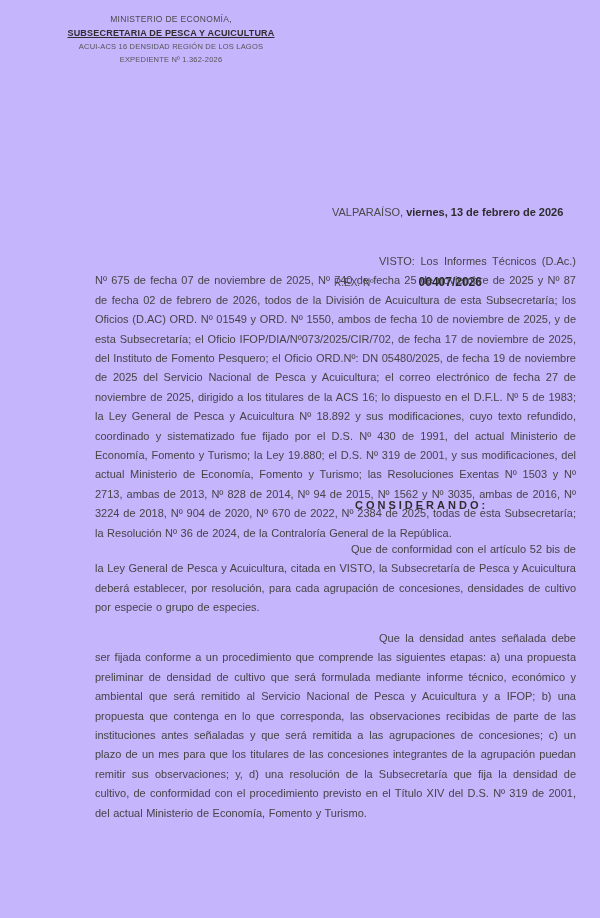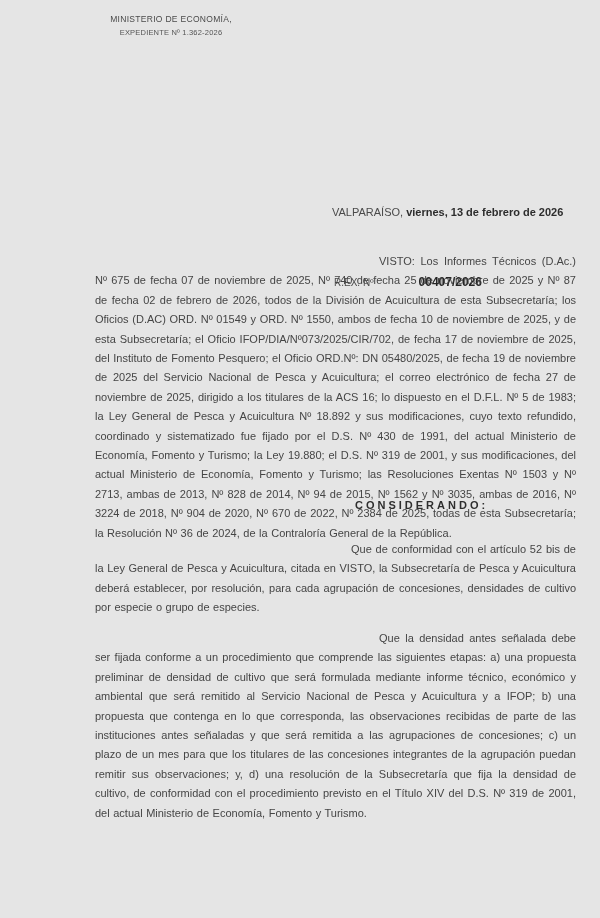--- a/index.html
+++ b/index.html
@@ -4,21 +4,21 @@
 <style>
   html, body {
     margin: 0;
     padding: 0;
     background: #ffffff;
   }
   .page {
     position: relative;
     width: 600px;
     height: 918px;
-    background: #e5e5e5;
+    background: #c4b5fd;
     font-family: "Liberation Sans", "DejaVu Sans", sans-serif;
     color: #3d3d3d;
     overflow: hidden;
   }
   
   .letterhead {
     position: absolute;
     left: 40px;
     top: 13px;
     width: 262px;
@@ -116,20 +116,22 @@
   .par-c1 { top: 540px; text-indent: 256px; }
   .par-c2 { top: 629px; text-indent: 284px; }
 </style>
 </head>
 <body>
 
 <div class="page">
 
   <div class="letterhead">
     <div class="lh-ministry">MINISTERIO DE ECONOMÍA,</div>
+    <div class="lh-subsecretaria">SUBSECRETARIA DE PESCA Y ACUICULTURA</div>
+    <div class="lh-small">ACUI-ACS 16 DENSIDAD REGIÓN DE LOS LAGOS</div>
     <div class="lh-small">EXPEDIENTE Nº 1.362-2026</div>
   </div>
 
 
   <div class="place-date">
     <span>VALPARAÍSO,</span><span class="date-part"> viernes, 13 de febrero de 2026</span>
   </div>
 
   <div class="rex-line">
     <span class="rex-label">R.EX. Nº</span>

